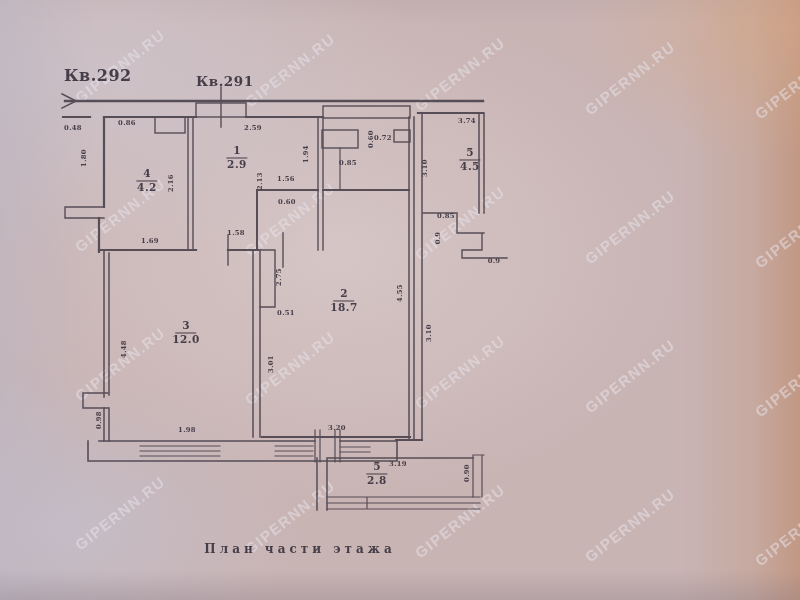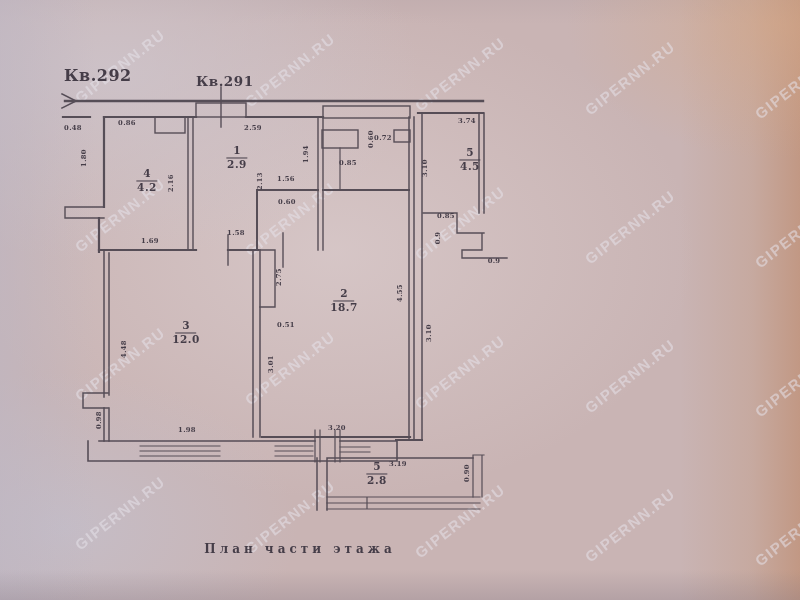--- a/index.html
+++ b/index.html
@@ -147,21 +147,21 @@
       <div class="dim rot" style="left: 371px; top: 139px; color: rgb(69, 61, 72);">0.60</div>
       <div class="dim" style="left: 348px; top: 163px; color: rgb(69, 61, 72);">0.85</div>
       <div class="dim" style="left: 286px; top: 179px; color: rgb(69, 61, 72);">1.56</div>
       <div class="dim" style="left: 287px; top: 202px; color: rgb(69, 61, 72);">0.60</div>
       <div class="dim rot" style="left: 171px; top: 183px; color: rgb(69, 61, 72);">2.16</div>
       <div class="dim rot" style="left: 260px; top: 181px; color: rgb(69, 61, 72);">2.13</div>
       <div class="dim rot" style="left: 84px; top: 158px; color: rgb(69, 61, 72);">1.80</div>
       <div class="dim" style="left: 150px; top: 241px; color: rgb(69, 61, 72);">1.69</div>
       <div class="dim" style="left: 236px; top: 233px; color: rgb(69, 61, 72);">1.58</div>
       <div class="dim rot" style="left: 279px; top: 277px; color: rgb(69, 61, 72);">2.75</div>
-      <div class="dim" style="left: 266px; top: 325px; color: rgb(69, 61, 72); padding-left: 40px;">0.51</div>
+      <div class="dim" style="left: 266px; top: 313px; color: rgb(69, 61, 72); padding-left: 40px;">0.51</div>
       <div class="dim rot" style="left: 124px; top: 349px; color: rgb(69, 61, 72);">4.48</div>
       <div class="dim rot" style="left: 271px; top: 364px; color: rgb(69, 61, 72);">3.01</div>
       <div class="dim" style="left: 187px; top: 430px; color: rgb(69, 61, 72);">1.98</div>
       <div class="dim" style="left: 337px; top: 428px; color: rgb(69, 61, 72);">3.20</div>
       <div class="dim rot" style="left: 400px; top: 293px; color: rgb(69, 61, 72);">4.55</div>
       <div class="dim rot" style="left: 429px; top: 333px; color: rgb(69, 61, 72);">3.10</div>
       <div class="dim rot" style="left: 425px; top: 168px; color: rgb(69, 61, 72);">3.10</div>
       <div class="dim rot" style="left: 99px; top: 420px; color: rgb(69, 61, 72);">0.98</div>
       <div class="dim" style="left: 446px; top: 216px; color: rgb(69, 61, 72);">0.85</div>
       <div class="dim rot" style="left: 438px; top: 238px; color: rgb(69, 61, 72);">0.9</div>

